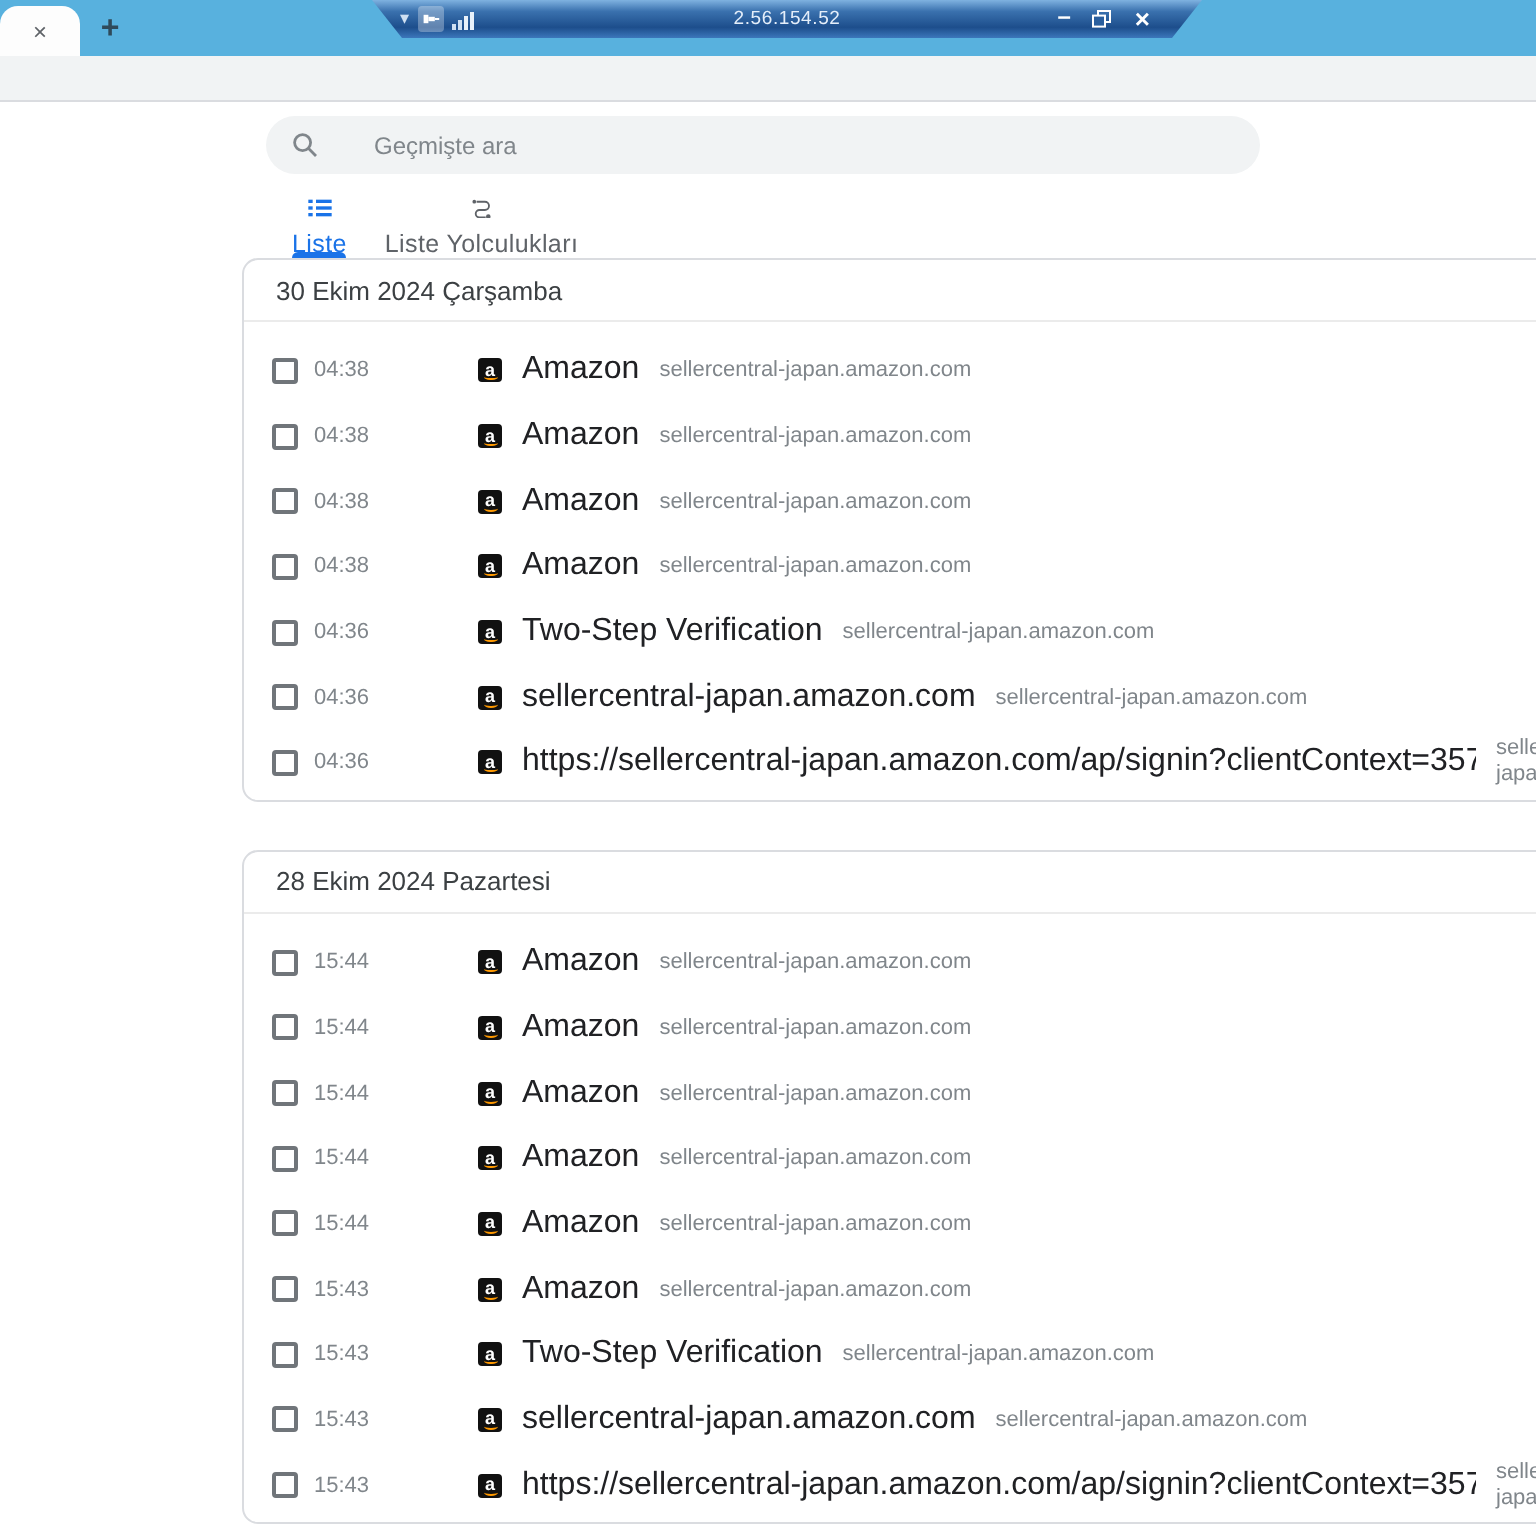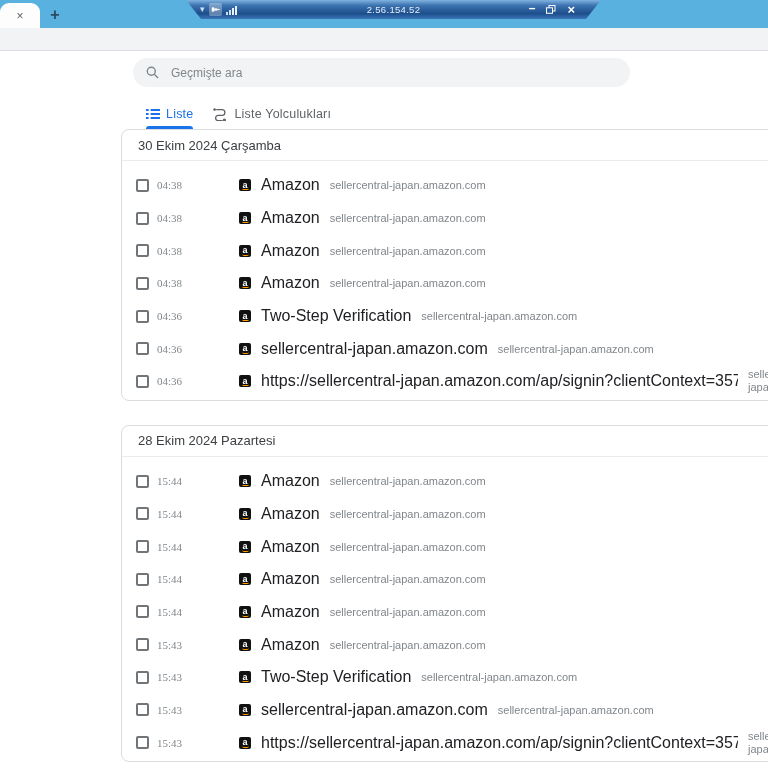--- a/index.html
+++ b/index.html
@@ -24,38 +24,38 @@
   .rdp-controls{position:absolute;right:26px;top:0;height:19px;display:flex;align-items:center;gap:11px;}
   .rdp-min{color:#fff;font-size:12px;font-weight:bold;line-height:1;margin-top:-4px;cursor:pointer;}
   .rdp-restore{cursor:pointer;display:flex;}
   .rdp-close{color:#fff;font-size:13px;font-weight:bold;line-height:1;margin-top:-1px;cursor:pointer;}
 
   
   .toolbar{position:absolute;top:28px;left:0;right:0;height:22px;background:#f1f3f4;border-bottom:1px solid #dadce0;}
 
   
   .main{position:absolute;left:121px;top:51px;width:820px;}
-  .searchbox{margin:7px 0 0 12px;width:497px;height:29px;border-radius:15px;background:#f1f3f4;display:flex;align-items:center;}
+  .searchbox{margin:7px 0 0 12px;width:497px;height:29px;border-radius:15px;background:#f1f3f4;display:flex;align-items:center;gap:16px;}
   .searchbox svg{margin-left:13px;flex:none;}
   .searchbox input{flex:1;border:none;outline:none;background:transparent;font-family:"Liberation Sans",sans-serif;font-size:12px;color:#202124;padding:0 10px 0 12px;}
   .searchbox input::placeholder{color:#80868b;}
 
   .viewtabs{margin-left:25px;margin-top:12px;height:30px;display:flex;align-items:stretch;}
-  .viewtab{display:flex;align-items:center;gap:6px;position:relative;font-size:12.5px;font-weight:500;letter-spacing:.2px;cursor:pointer;}
+  .viewtab{display:flex;align-items:center;gap:6px;position:relative;font-size:12.5px;font-weight:500;letter-spacing:.2px;cursor:pointer;flex-direction:column;}
   .viewtab.active{color:#1a73e8;}
   .viewtab.active::after{content:"";position:absolute;left:0;right:0;bottom:0;height:3px;background:#1a73e8;border-radius:3px 3px 0 0;}
   .viewtab.inactive{color:#5f6368;margin-left:19px;}
 
   .card{border:1px solid #dadce0;border-radius:8px;width:700px;background:#fff;box-sizing:border-box;}
   .card + .card{margin-top:24px;}
   .card-header{height:30px;padding-left:16px;display:flex;align-items:center;font-size:13px;color:#3c4043;border-bottom:1px solid #ebebeb;}
   .rows{padding:8px 0 2px 0;}
   .row{display:flex;align-items:center;height:32.7px;padding-left:14px;cursor:default;}
   .cb{flex:none;width:13px;height:13px;border:2px solid #70757a;border-radius:2px;box-sizing:border-box;background:#fff;cursor:pointer;}
-  .time{flex:none;margin-left:8px;width:73px;font-size:11px;color:#80868b;font-family:Liberation Serif, serif;}
+  .time{flex:none;margin-left:8px;width:73px;font-size:11px;color:#80868b;}
   .favicon{flex:none;margin-left:9px;width:12px;height:12px;background:#111;color:#fff;border-radius:2px;font-size:9px;font-weight:bold;display:flex;align-items:center;justify-content:center;line-height:1;position:relative;}
   .favicon::after{content:"";position:absolute;left:2.5px;right:2.5px;bottom:1px;height:2.5px;border-bottom:1px solid #f90;border-radius:50%;}
   .title{margin-left:10px;font-size:16px;color:#202124;white-space:nowrap;text-decoration:none;cursor:pointer;}
   .domain{margin-left:10px;font-size:11px;color:#80868b;white-space:nowrap;}
   .row.long .title{max-width:477px;overflow:hidden;flex:none;}
   .row.long .domain{white-space:normal;width:64px;line-height:13px;flex:none;}
 </style>
 </head>
 <body>
 

